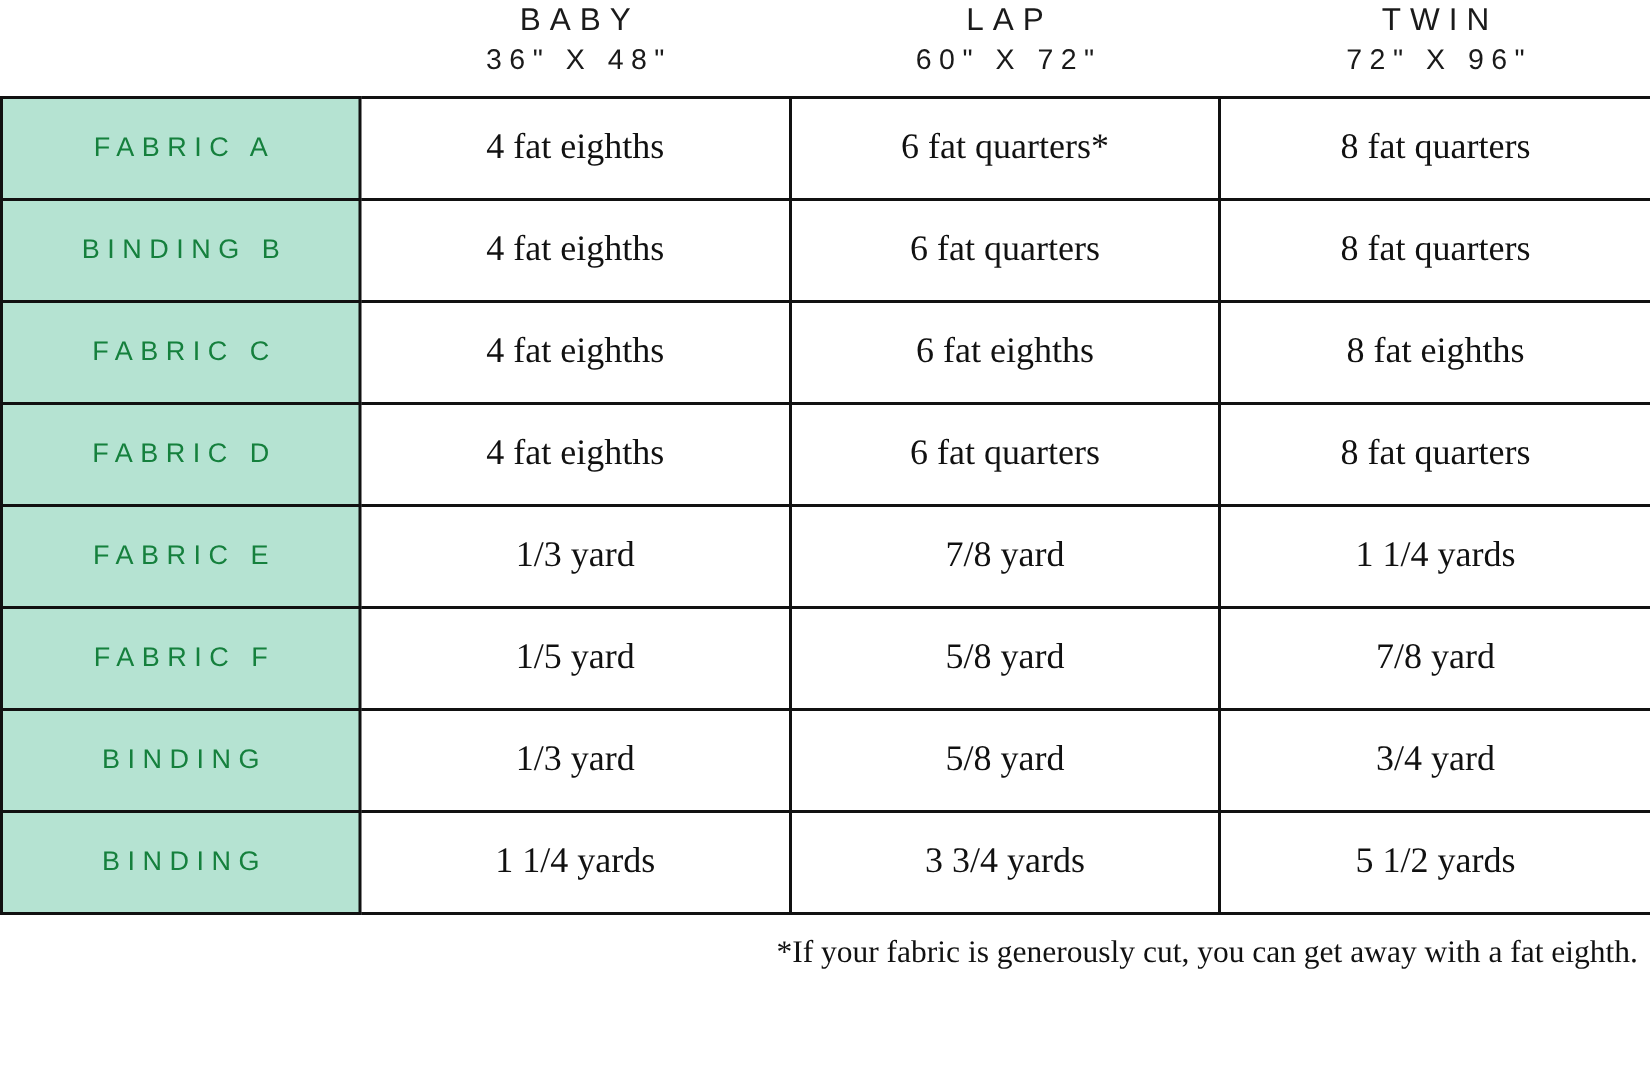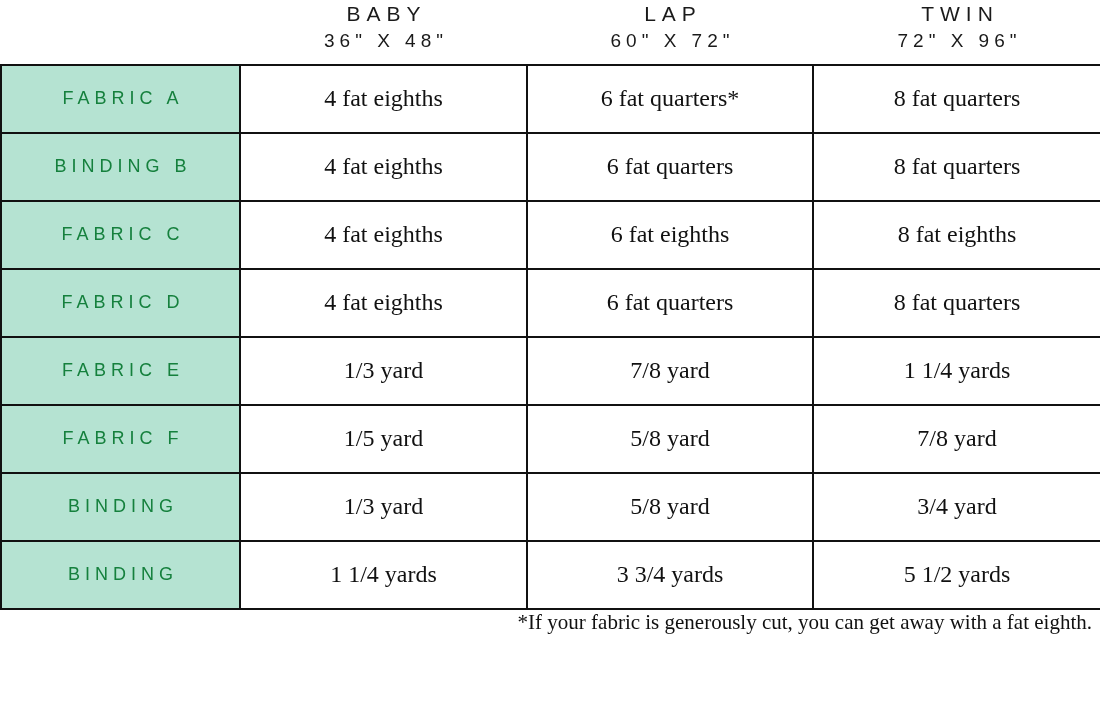--- a/index.html
+++ b/index.html
@@ -77,21 +77,21 @@
     letter-spacing: 5px;
     text-indent: 5px;
     color: #15803d;
   }
 
   .footnote {
     font-family: "Liberation Serif", serif;
     font-size: 21px;
     color: #111111;
     text-align: right;
-    padding: 0 8px 0 0;
+    padding: 12px 8px 0 0;
     box-sizing: border-box;
     width: 1100px;
   }
 </style>
 </head>
 <body>
 
 <div class="sheet">
 
   <table class="fabric-table">

